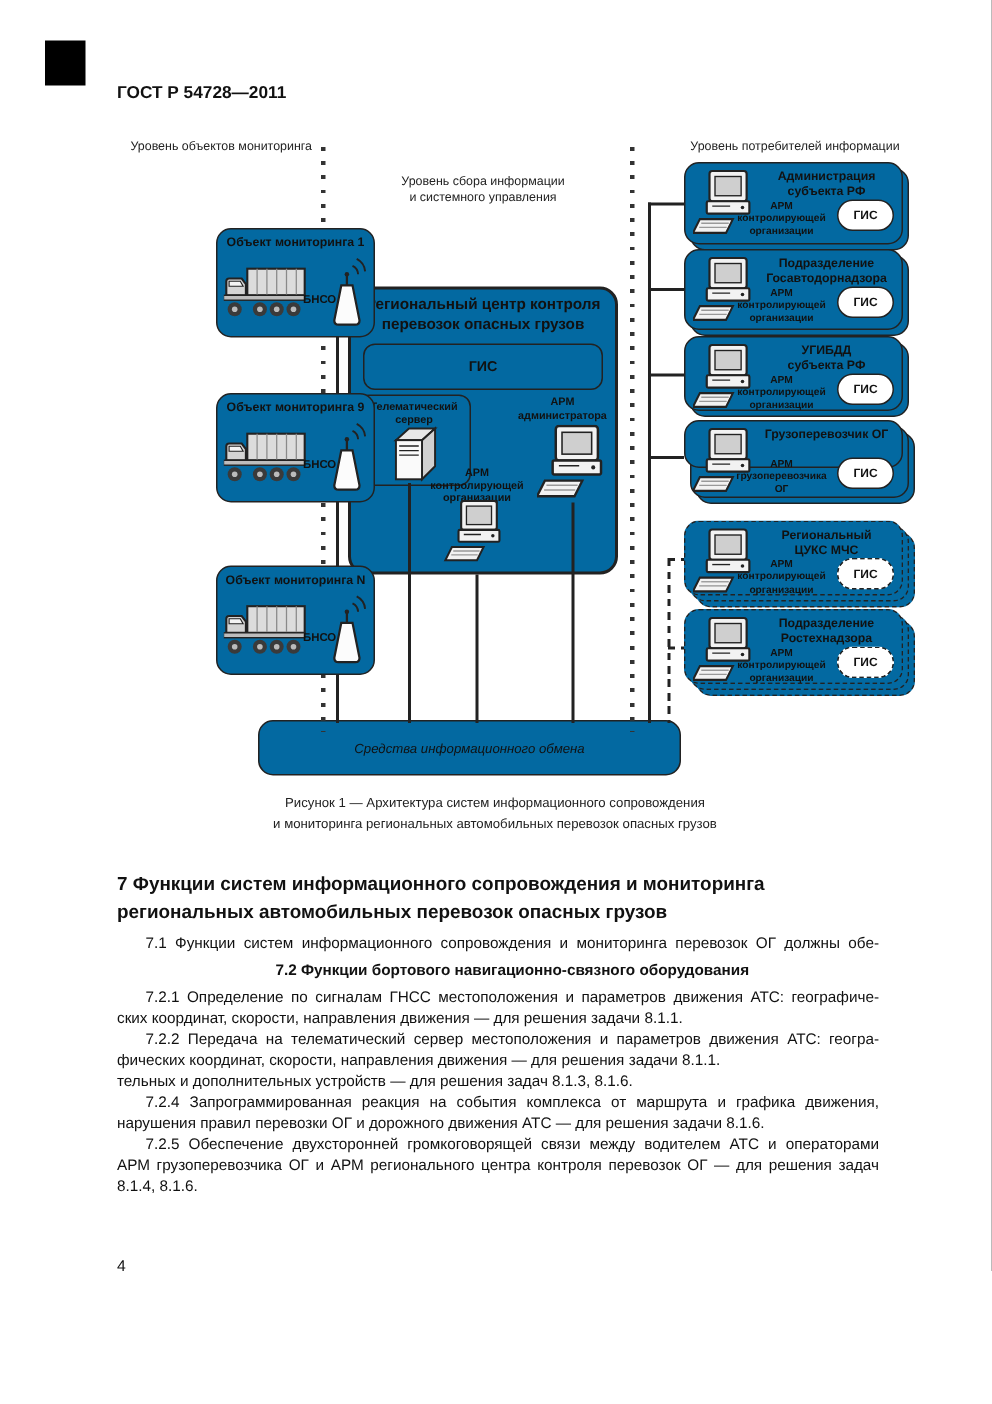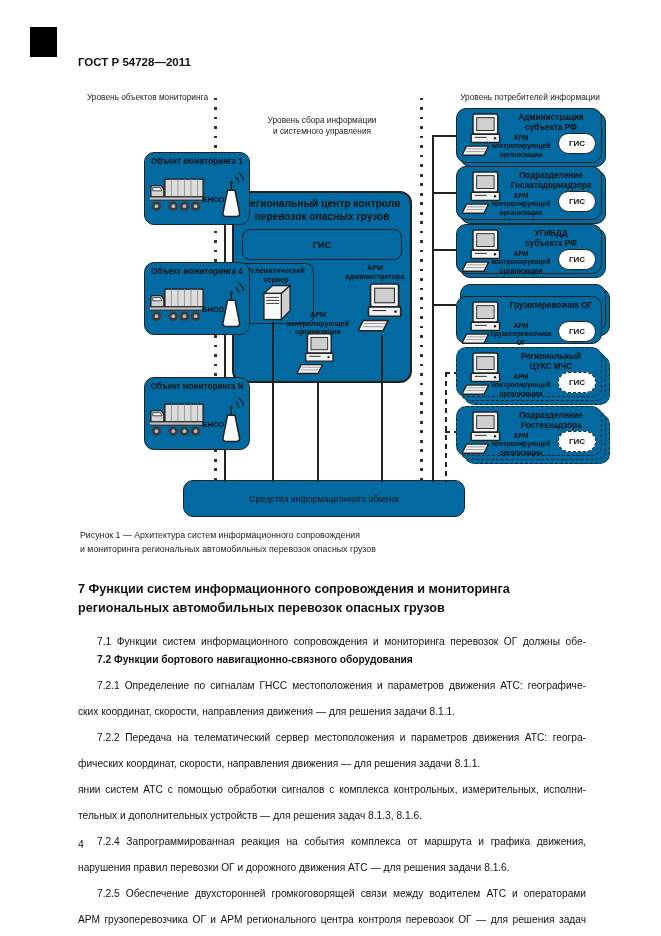--- a/index.html
+++ b/index.html
@@ -19,33 +19,33 @@
   .mon-box{left:112px;width:106px;height:73px;margin-left:32px;}
   .mon-title{position:absolute;left:0;top:4px;width:100%;text-align:center;font-size:8.2px;font-weight:600;}
   .bnso{position:absolute;left:57px;top:42px;font-size:7.6px;font-weight:600;}
   .center-box{left:232px;top:191px;width:180px;height:192px;border-width:2px;border-radius:12px;}
   .center-title{position:absolute;left:0;top:5px;width:100%;text-align:center;font-size:10.2px;font-weight:bold;line-height:12.5px;}
   .gis-box{left:8px;top:36px;width:160px;height:31px;border-radius:8px;display:flex;align-items:center;justify-content:center;
            font-size:9.5px;font-weight:600;}
   .tele-box{left:4px;top:70px;width:76px;height:61px;border-radius:8px;}
   .tele-label{position:absolute;left:0;top:3px;width:100%;text-align:center;font-size:7.2px;line-height:8.6px;font-weight:600;}
   .small-label{position:absolute;text-align:center;font-size:7.2px;line-height:8.6px;font-weight:600;}
-  .exch-box{left:183px;top:480px;width:282px;height:37px;display:flex;align-items:center;justify-content:center;font-size:8.8px;}
+  .exch-box{left:172px;top:480px;width:282px;height:37px;display:flex;align-items:center;justify-content:center;font-size:8.8px;font-style:italic;}
   .cons-title{position:absolute;left:46px;top:4px;width:96px;text-align:center;font-size:8.2px;font-weight:bold;line-height:10px;}
   .cons-arm{position:absolute;left:22px;top:25px;width:84px;text-align:center;font-size:6.8px;line-height:8.4px;font-weight:600;}
   .gis-badge{position:absolute;left:101px;top:24px;width:38px;height:21px;border:1.5px solid #222;border-radius:11px;
              display:flex;align-items:center;justify-content:center;font-size:8px;font-weight:600;background:#fff;box-sizing:border-box;}
   .gis-badge.dashed{border-style:dashed;}
-  .caption{position:absolute;left:80px;top:529px;width:500px;font-size:8.8px;line-height:13.5px;color:#222;}
+  .caption{position:absolute;left:80px;top:529px;width:500px;text-align:center;font-size:8.8px;line-height:13.5px;color:#222;}
   .sec-head{position:absolute;left:78px;top:580px;width:520px;font-size:12.6px;font-weight:bold;line-height:18.5px;}
   .bodytext{position:absolute;left:78px;top:623px;width:508px;font-size:10.2px;line-height:14px;}
-  .pline{width:100%;margin-top:12px;}
+  .pline{width:100%;}
   .pline.just{text-align:justify;text-align-last:justify;}
   .pline.first{padding-left:19px;box-sizing:border-box;}
-  .pline.bold{font-weight:bold;margin:4px 0;}
+  .pline.bold{font-weight:bold;margin:4px 0;text-align:center;}
   .page-number{position:absolute;left:78px;top:838px;font-size:10.5px;}
   svg{display:block;}
 </style>
 </head>
 <body>
 
 <svg width="0" height="0" style="position:absolute" aria-hidden="true">
   <defs>
     <symbol id="sym-pc" viewBox="0 0 48 50">
       <rect x="12" y="1" width="27" height="22" rx="2" fill="#f2f2f2" stroke="#222" stroke-width="1.6"></rect>
@@ -136,21 +136,20 @@
 и мониторинга региональных автомобильных перевозок опасных грузов</div>
   <div class="sec-head pre">7 Функции систем информационного сопровождения и мониторинга
 региональных автомобильных перевозок опасных грузов</div>
   <div class="bodytext" id="bodytext">
       <div class="pline first just">7.1 Функции систем информационного сопровождения и мониторинга перевозок ОГ должны обе-</div>
       <div class="pline first bold">7.2 Функции бортового навигационно-связного оборудования</div>
       <div class="pline first just">7.2.1 Определение по сигналам ГНСС местоположения и параметров движения АТС: географиче-</div>
       <div class="pline">ских координат, скорости, направления движения — для решения задачи 8.1.1.</div>
       <div class="pline first just">7.2.2 Передача на телематический сервер местоположения и параметров движения АТС: геогра-</div>
       <div class="pline">фических координат, скорости, направления движения — для решения задачи 8.1.1.</div>
-      <div class="pline just">янии систем АТС с помощью обработки сигналов с комплекса контрольных, измерительных, исполни-</div>
       <div class="pline">тельных и дополнительных устройств — для решения задач 8.1.3, 8.1.6.</div>
       <div class="pline first just">7.2.4 Запрограммированная реакция на события комплекса от маршрута и графика движения,</div>
       <div class="pline">нарушения правил перевозки ОГ и дорожного движения АТС — для решения задачи 8.1.6.</div>
       <div class="pline first just">7.2.5 Обеспечение двухсторонней громкоговорящей связи между водителем АТС и операторами</div>
       <div class="pline just">АРМ грузоперевозчика ОГ и АРМ регионального центра контроля перевозок ОГ — для решения задач</div>
       <div class="pline">8.1.4, 8.1.6.</div>
     </div>
   <div class="page-number">4</div>
 
 <div class="dots" style="left: 214px; top: 98px; height: 390px;"></div>
@@ -174,21 +173,21 @@
       <div class="mon-title">Объект мониторинга 1</div>
       <svg style="position:absolute;left:4px;top:22px" width="56" height="40">
         <use href="#sym-truck"></use>
       </svg>
      <svg style="position:absolute;left:76px;top:14px" width="28" height="54">
         <use href="#sym-antenna"></use>
       </svg>
       <div class="bnso">БНСО</div>
     </div>
     <div class="box mon-box" style="top: 262px;">
-      <div class="mon-title">Объект мониторинга 4</div>
+      <div class="mon-title">Объект мониторинга 9</div>
       <svg style="position:absolute;left:4px;top:22px" width="56" height="40">
         <use href="#sym-truck"></use>
       </svg>
      <svg style="position:absolute;left:76px;top:14px" width="28" height="54">
         <use href="#sym-antenna"></use>
       </svg>
       <div class="bnso">БНСО</div>
     </div>
     <div class="box mon-box" style="top: 377px;">
       <div class="mon-title">Объект мониторинга N</div>
@@ -231,21 +230,21 @@
       </svg>
       <div class="cons-title pre">УГИБДД
 субъекта РФ</div>
       <div class="cons-arm pre">АРМ
 контролирующей
 организации</div>
       <div class="gis-badge">ГИС</div>
     </div>
     <div class="box" style="left: 464px; top: 288px; width: 146px; height: 48px;"></div>
     <div class="box" style="left: 460px; top: 284px; width: 146px; height: 48px;"></div>
-    <div class="box" style="left: 456px; top: 296px; width: 146px; height: 48px;">
+    <div class="box" style="left: 456px; top: 280px; width: 146px; height: 32px;">
       <svg style="position:absolute;left:5px;top:4px" width="44" height="46">
         <use href="#sym-pc"></use>
       </svg>
       <div class="cons-title pre">Грузоперевозчик ОГ</div>
       <div class="cons-arm pre">АРМ
 грузоперевозчика
 ОГ</div>
       <div class="gis-badge">ГИС</div>
     </div>
     <div class="box dashedbox" style="left: 464px; top: 355px; width: 146px; height: 50px;"></div>

